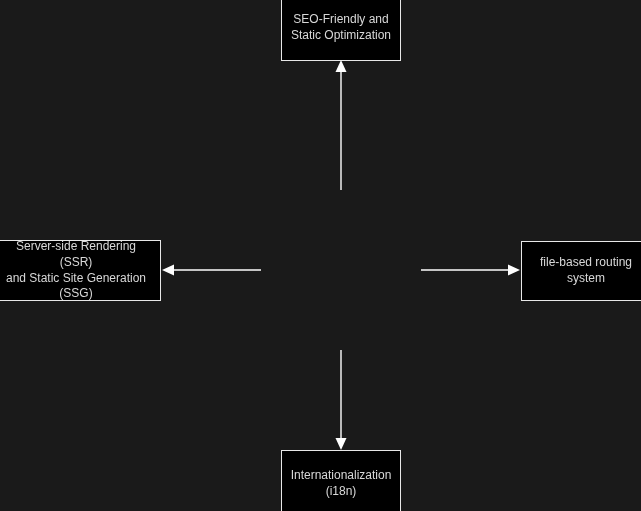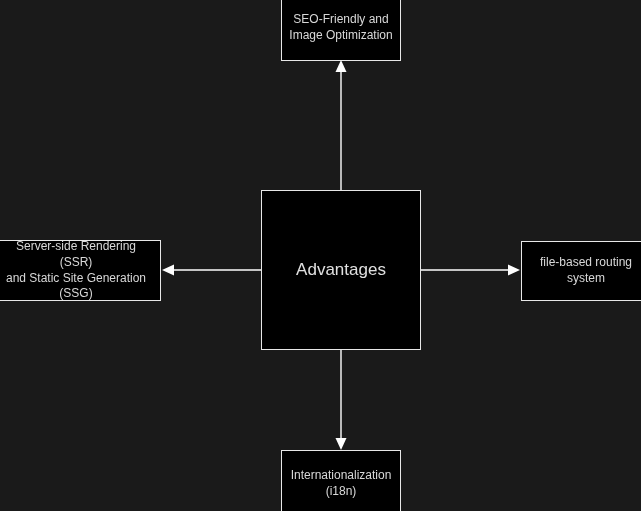--- a/index.html
+++ b/index.html
@@ -103,27 +103,24 @@
       <line x1="421" y1="270" x2="510" y2="270" stroke="#ffffff" stroke-width="1.4"></line>
       <polygon points="520,270 508,264.5 508,275.5" fill="#ffffff"></polygon>
     </g>
 
     <g>
       <line x1="341" y1="350" x2="341" y2="440" stroke="#ffffff" stroke-width="1.4"></line>
       <polygon points="341,450 335.5,438 346.5,438" fill="#ffffff"></polygon>
     </g>
   </svg>
 
-  <div class="node" id="node-center">
-    <span class="node-label">Advantages</span>
-  </div>
 
   <div class="node" id="node-top">
     <span class="node-label">SEO-Friendly and
-Image Optimization</span>
+Static Optimization</span>
   </div>
 
   <div class="node" id="node-left">
     <span class="node-label">Server-side Rendering (SSR)
 and Static Site Generation
 (SSG)</span>
   </div>
 
   <div class="node" id="node-right">
     <span class="node-label">file-based routing

